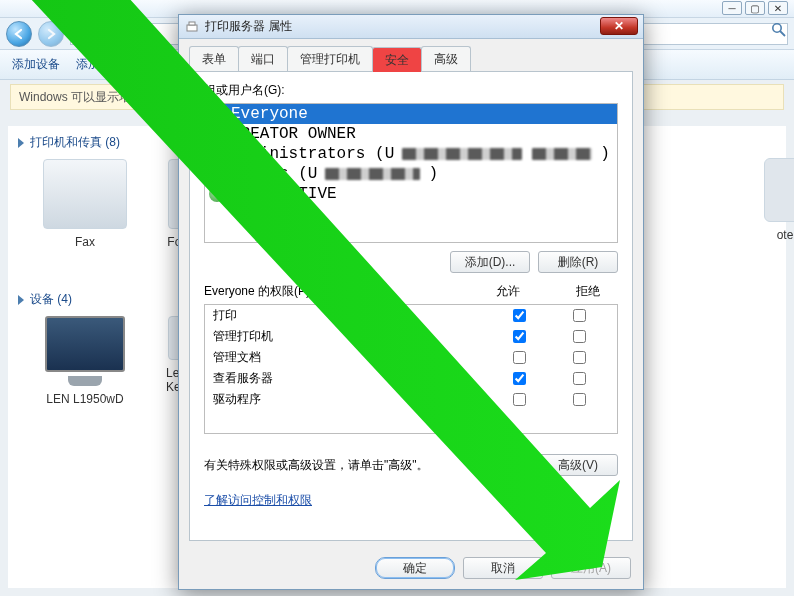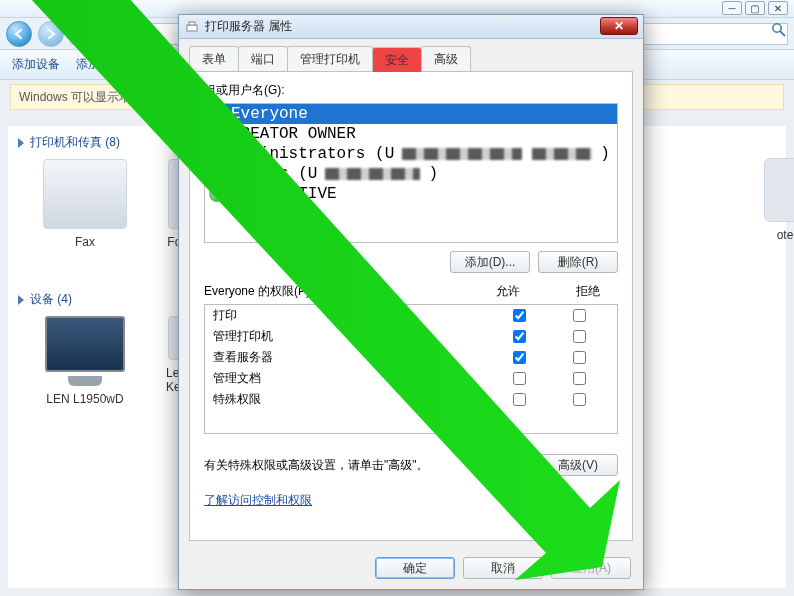--- a/index.html
+++ b/index.html
@@ -171,21 +171,21 @@
     margin:0 2px;
   }
 
   .btn-row { display:flex; gap:8px; justify-content:flex-end; margin:8px 0 10px; }
   button.win {
     min-width:80px; height:22px;
     border:1px solid #b0b7be; border-radius:3px;
     background:linear-gradient(180deg,#fdfdfd,#e8ecef);
     padding:0 10px; font-size:12px; color:#333;
   }
-  button.win.primary { border-color:#6aa0d8; box-shadow:0 0 0 1px #8cbef0 inset; }
+  button.win.primary { border-color:#6aa0d8; box-shadow:0 0 0 1px #8cbef0 inset;border-radius:10px; }
   button.win:disabled { color:#a0a0a0; }
 
   .perm-head {
     display:flex; gap:20px; font-size:12px; margin-bottom:4px;
   }
   .perm-head .spacer{ flex:1; }
   .perm-box {
     border:1px solid #bdbdbd; background:#fff;
     flex:0 0 130px; overflow:auto;
   }
@@ -368,39 +368,39 @@
         <div class="perm-row">
           <span class="name">管理打印机</span>
           <span class="cb">
             <input type="checkbox" checked="" style="">
           </span>
           <span class="cb">
             <input type="checkbox" style="">
           </span>
         </div>
         <div class="perm-row">
+          <span class="name">管理文档</span>
+          <span class="cb">
+            <input type="checkbox" style="">
+          </span>
+          <span class="cb">
+            <input type="checkbox" style="">
+          </span>
+        </div>
+        <div class="perm-row">
           <span class="name">查看服务器</span>
           <span class="cb">
             <input type="checkbox" checked="" style="">
           </span>
           <span class="cb">
             <input type="checkbox" style="">
           </span>
         </div>
         <div class="perm-row">
-          <span class="name">管理文档</span>
-          <span class="cb">
-            <input type="checkbox" style="">
-          </span>
-          <span class="cb">
-            <input type="checkbox" style="">
-          </span>
-        </div>
-        <div class="perm-row">
-          <span class="name">特殊权限</span>
+          <span class="name">驱动程序</span>
           <span class="cb">
             <input type="checkbox" style="">
           </span>
           <span class="cb">
             <input type="checkbox" style="">
           </span>
         </div>
       </div>
 
     <div class="adv-row">

